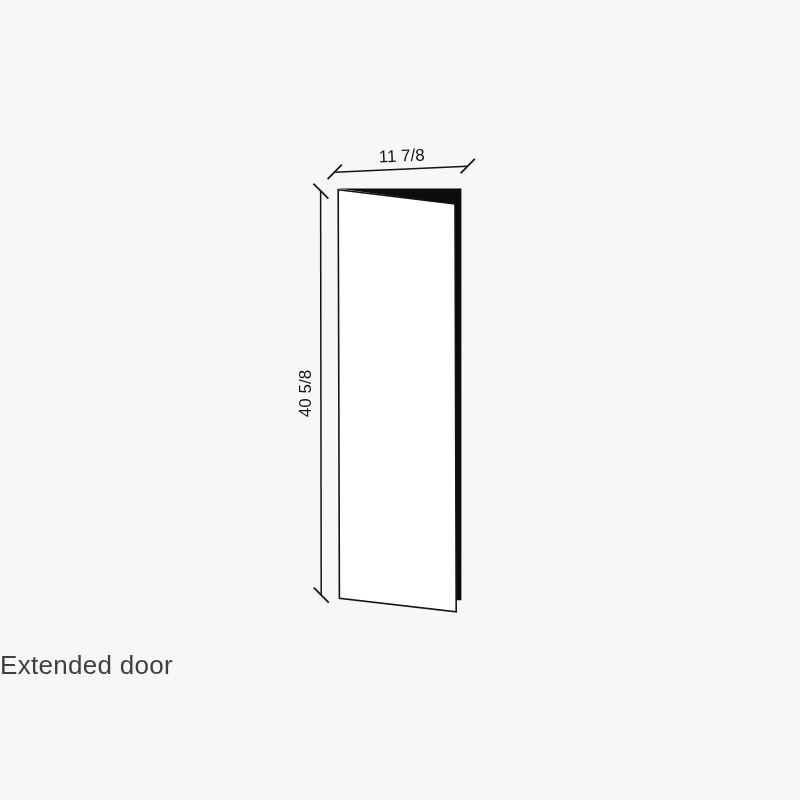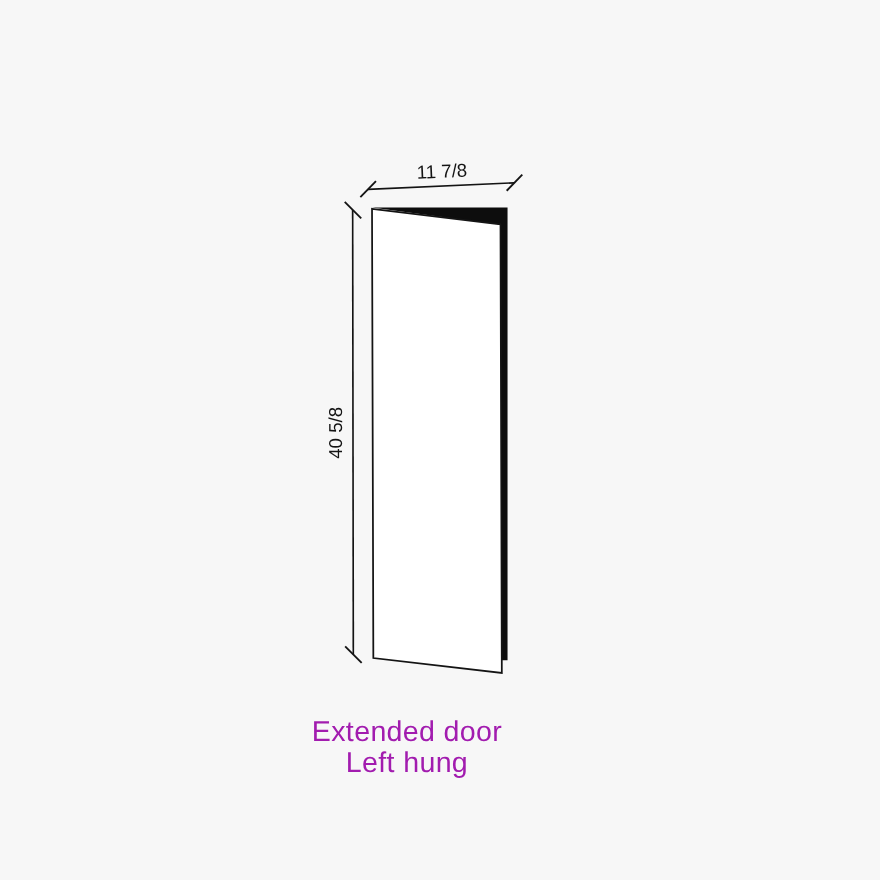--- a/index.html
+++ b/index.html
@@ -22,22 +22,21 @@
   }
   .dim-label {
     font-family: "Liberation Sans", "DejaVu Sans", sans-serif;
     font-size: 17px;
   }
   .caption {
     position: absolute;
     left: 0;
     top: 651px;
     width: 740px;
-    text-align: center;
-    color: #a21caf;
+    color: #404040;
     font-size: 26px;
     line-height: 28px;
     letter-spacing: 0.3px;
   }
   .caption span { display: block; }
 </style>
 </head>
 <body>
 
 <div class="stage">
@@ -61,16 +60,15 @@
     <g stroke-width="1.5" fill="none" stroke="#141414">
       <line x1="320.6" y1="191" x2="321.2" y2="595"></line>
       <line x1="313.4" y1="183.6" x2="328.4" y2="198.6" stroke-width="1.7"></line>
       <line x1="313.8" y1="587.6" x2="328.8" y2="602.6" stroke-width="1.7"></line>
       <text class="dim-label" x="311" y="393.5" text-anchor="middle" stroke="none" transform="rotate(-90 311 393.5)" fill="#141414">40 5/8</text>
     </g>
   </svg>
 
   <div class="caption">
     <span>Extended door</span>
-    <span>Left hung</span>
   </div>
 
 </div>
 
 </body></html>

